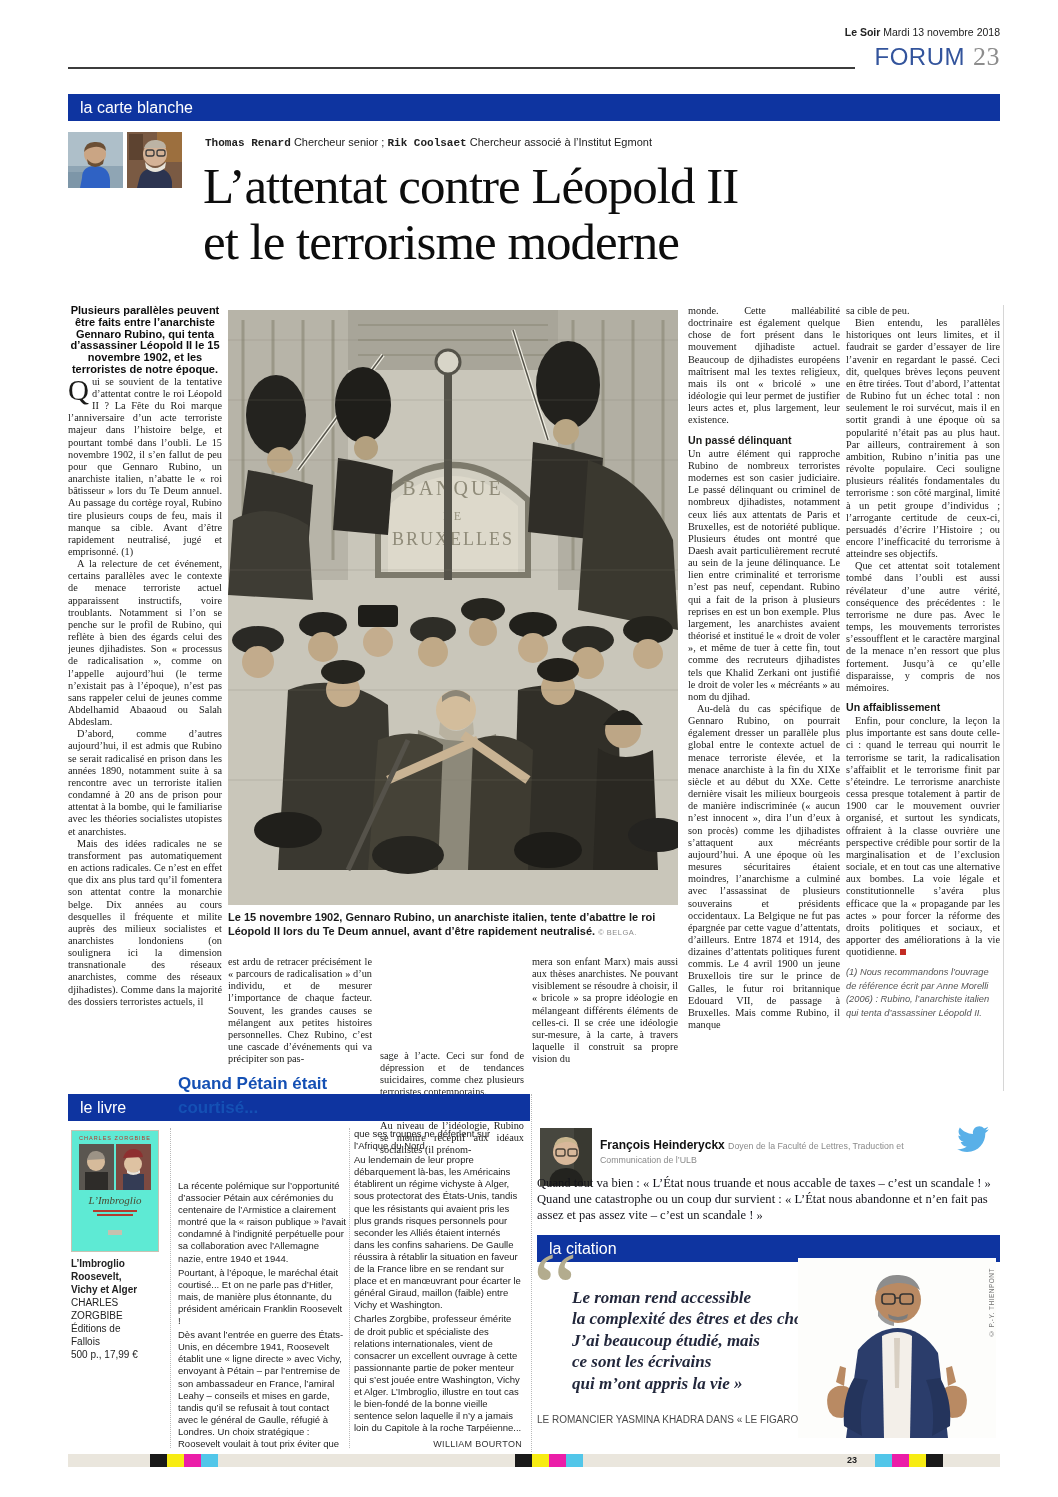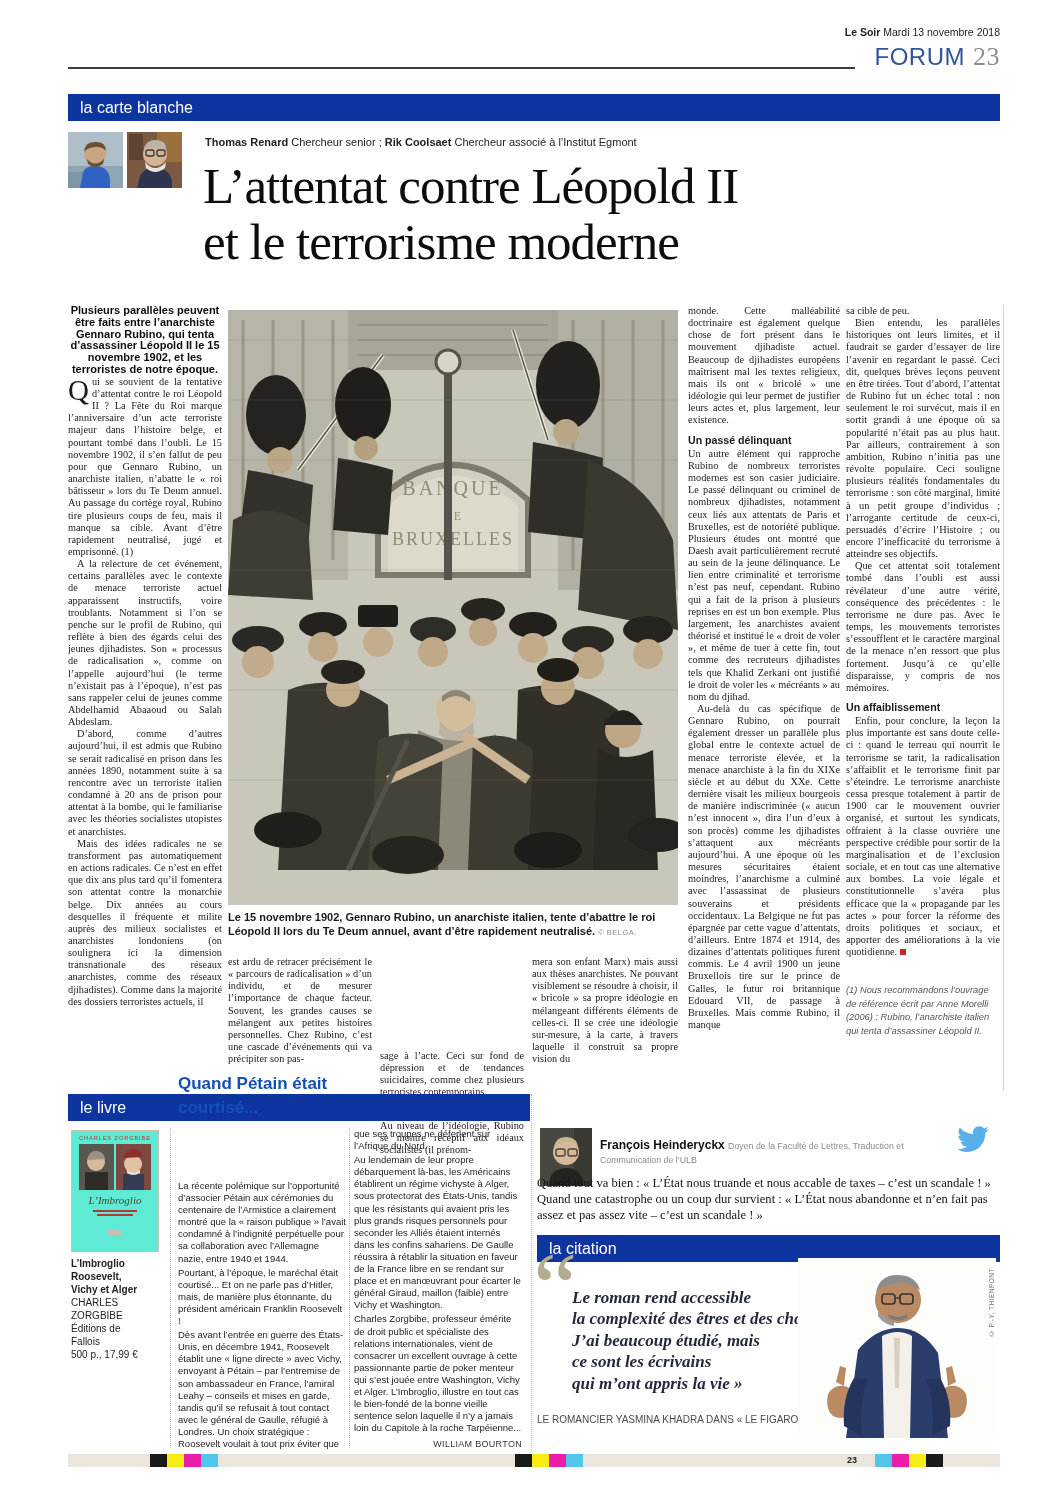--- a/index.html
+++ b/index.html
@@ -13,33 +13,33 @@
   .forum{position:absolute;top:42px;right:58px;font-size:24px;letter-spacing:.5px;color:#33549c;font-weight:500;}
   .forum .pageno{font-family:"Liberation Serif",serif;color:#8d8d8d;font-size:26px;margin-left:8px;}
 
   
   .banner{position:absolute;height:27px;background:#0e34a0;color:#fff;font-size:16px;font-weight:500;line-height:27px;padding-left:12px;box-sizing:border-box;}
 
   
   .authphotos{position:absolute;left:68px;top:132px;display:flex;gap:4px;}
   .authphotos svg{display:block;}
   .authorline{position:absolute;left:205px;top:136px;font-size:11px;color:#222;}
-  .authorline b{font-weight:bold;}
+  .authorline b{font-weight:bold;font-family:Liberation Mono, monospace;}
 
   .headline{position:absolute;left:203px;top:158px;font-family:"Liberation Serif",serif;font-size:51px;line-height:56px;color:#0d0d0d;letter-spacing:-1px;}
 
   
   .col{position:absolute;overflow:hidden;font-family:"Liberation Serif",serif;font-size:10.3px;line-height:12.15px;text-align:justify;color:#1a1a18;}
   .col p{margin:0;}
   .col p.ind{text-indent:9px;}
   .lead{font-family:Liberation Sans, sans-serif;font-weight:bold;font-size:11px;line-height:11.8px;text-align:center;color:#0d0d0d;margin:0 0 10px 0;}
   .dropcap{float:left;font-size:29px;line-height:24px;padding:2px 3px 0 0;font-family:"Liberation Serif",serif;}
   .subhead{font-family:"Liberation Sans",sans-serif;font-weight:bold;font-size:10.6px;margin:7px 0 2px 0;text-align:left;}
   .endmark{display:inline-block;width:6px;height:6px;background:#c22b23;margin-left:3px;}
-  .footnote{font-style:italic;font-family:"Liberation Sans",sans-serif;font-size:9.3px;line-height:13.5px;color:#555;margin-top:26px;text-align:left;}
+  .footnote{font-style:italic;font-family:"Liberation Sans",sans-serif;font-size:9.3px;line-height:13.5px;color:#555;margin-top:8px;text-align:left;}
   .edge-rule{position:absolute;left:1003px;top:305px;width:1px;height:786px;background:#d6d6d6;}
 
   .caption{position:absolute;left:228px;top:910px;width:452px;font-size:11px;font-weight:bold;line-height:14px;color:#1a1a1a;}
   .caption .credit{font-weight:normal;font-size:7.5px;color:#8a8a8a;letter-spacing:.5px;}
 
   
   .cover-info{position:absolute;left:71px;top:1257px;width:100px;font-size:10px;line-height:13px;color:#222;}
   .cover-info .t{font-weight:bold;}
   .livre-title{position:absolute;left:178px;top:1072px;width:172px;font-size:17px;line-height:24px;font-weight:bold;color:#1450b4;}
   .lcol{position:absolute;overflow:hidden;font-size:9.5px;line-height:12.1px;color:#222;}

